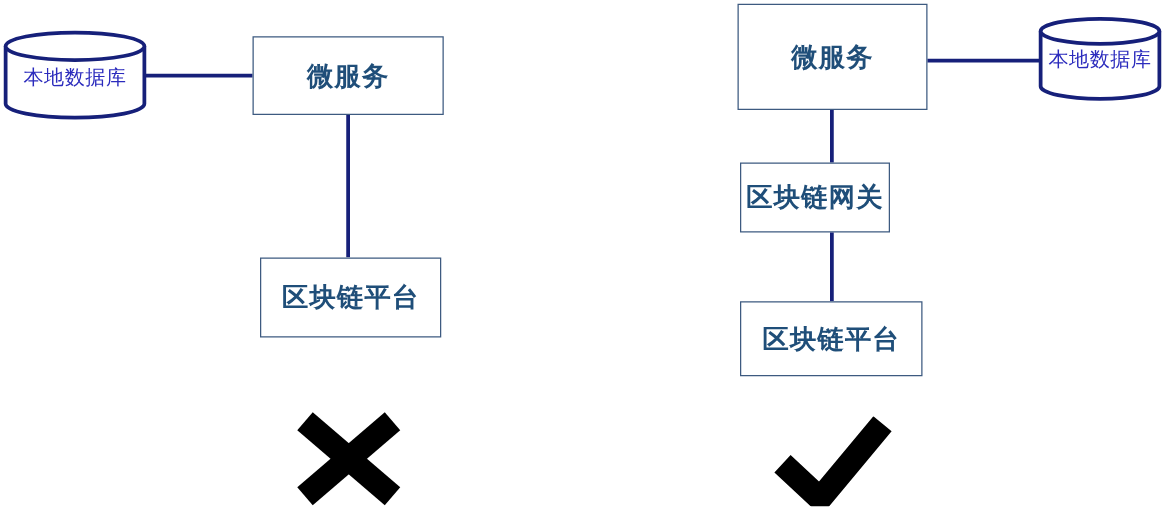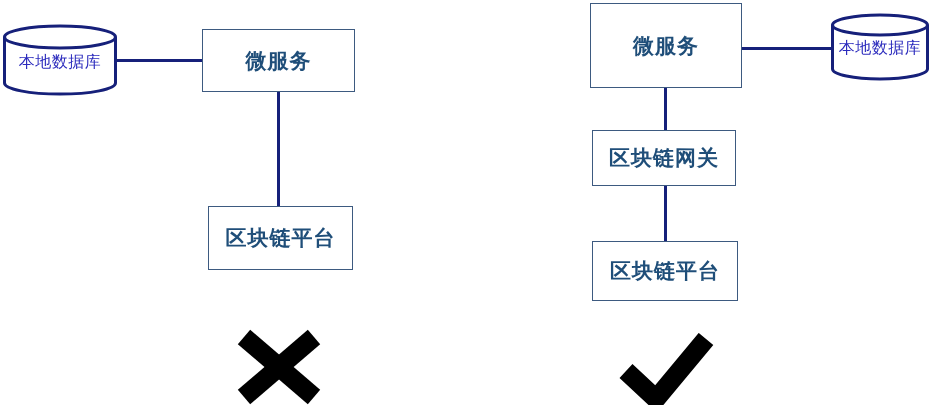--- a/index.html
+++ b/index.html
@@ -133,21 +133,21 @@
   <div class="cylinder" style="left:830px; top:14px; width:100px; height:66px;">
     <svg width="100" height="66" viewBox="0 0 100 66">
       <path d="M2.5,11 L2.5,55 A47.5,10 0 0 0 97.5,55 L97.5,11" fill="#ffffff" stroke="#16207a" stroke-width="3"></path>
       <ellipse cx="50" cy="11" rx="47.5" ry="10" fill="#ffffff" stroke="#16207a" stroke-width="3"></ellipse>
     </svg>
     <div class="cyl-label" style="top:23px; height:22px;">本地数据库</div>
   </div>
 
   <div class="conn conn-v" style="left:664px; top:88px; height:43px;"></div>
 
-  <div class="node-box" style="left:592px; top:130px; width:144px; height:56px;">
+  <div class="node-box" style="left:592px; top:130px; width:120px; height:56px;">
     <div class="box-main">区块链网关</div>
   </div>
 
   <div class="conn conn-v" style="left:664px; top:186px; height:55px;"></div>
 
   <div class="node-box" style="left:592px; top:241px; width:146px; height:60px;">
     <div class="box-main">区块链平台</div>
   </div>
 
   <div class="verdict" style="left:618px; top:333px; width:96px; height:72px;">

